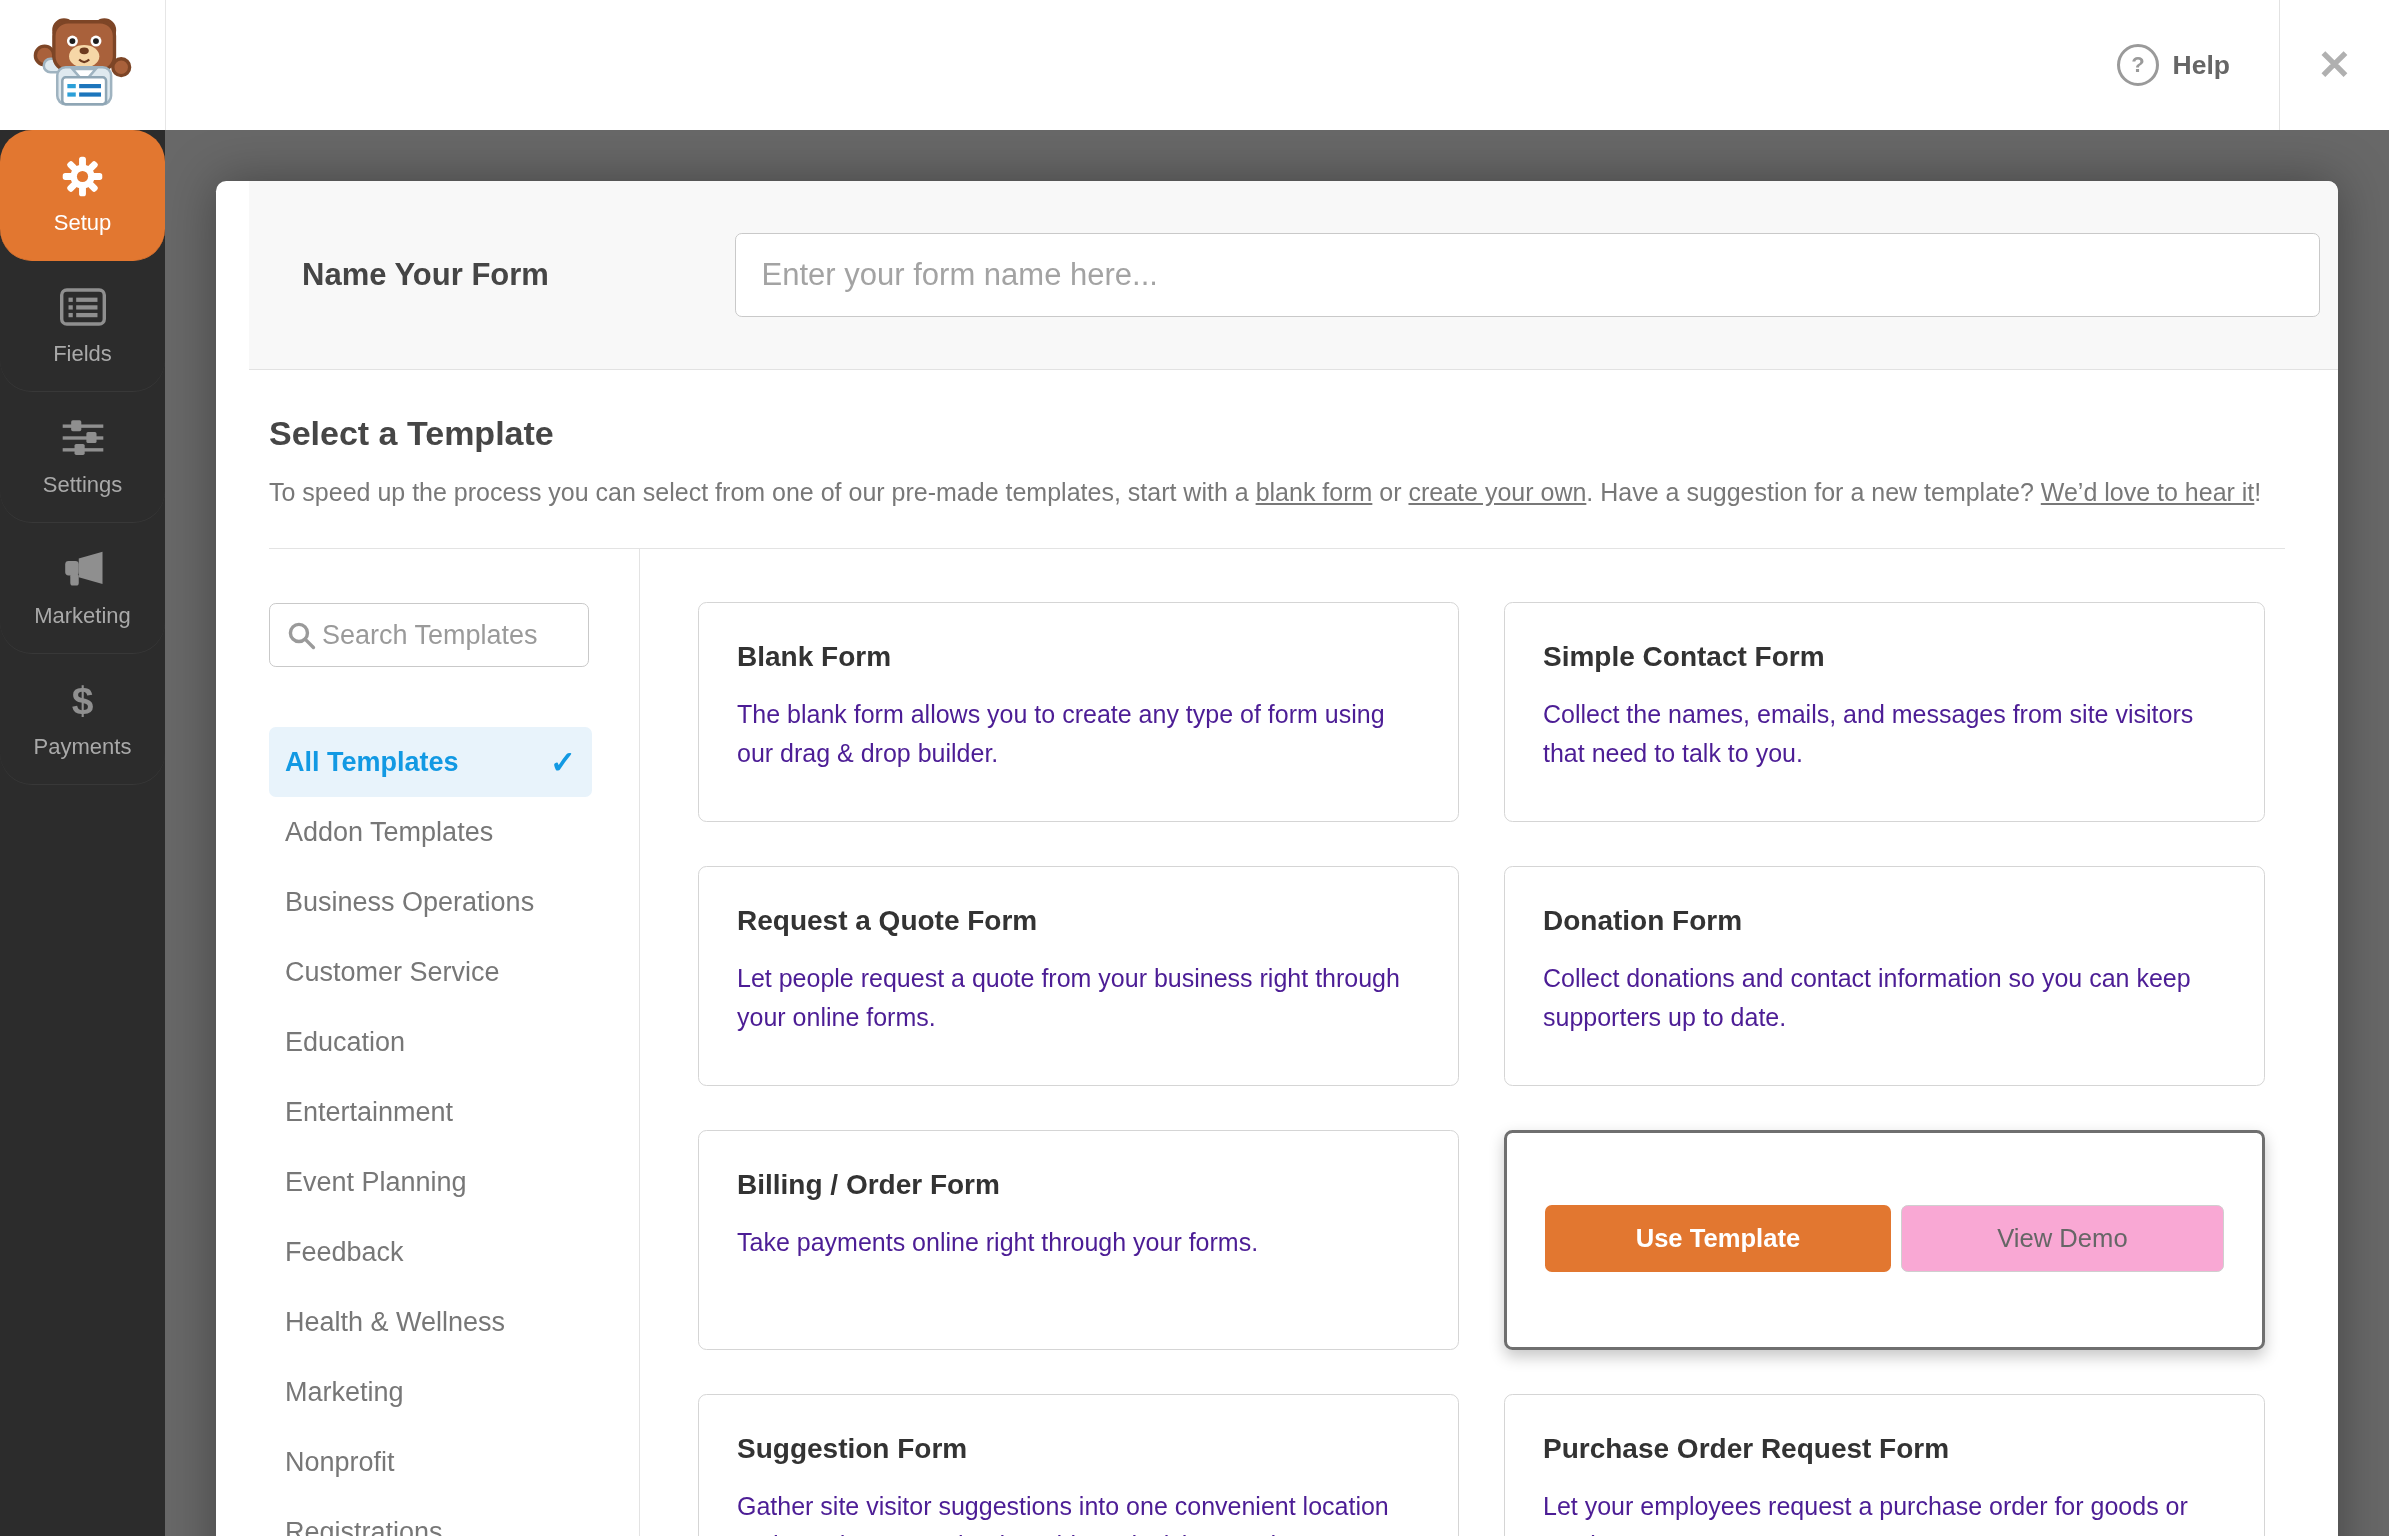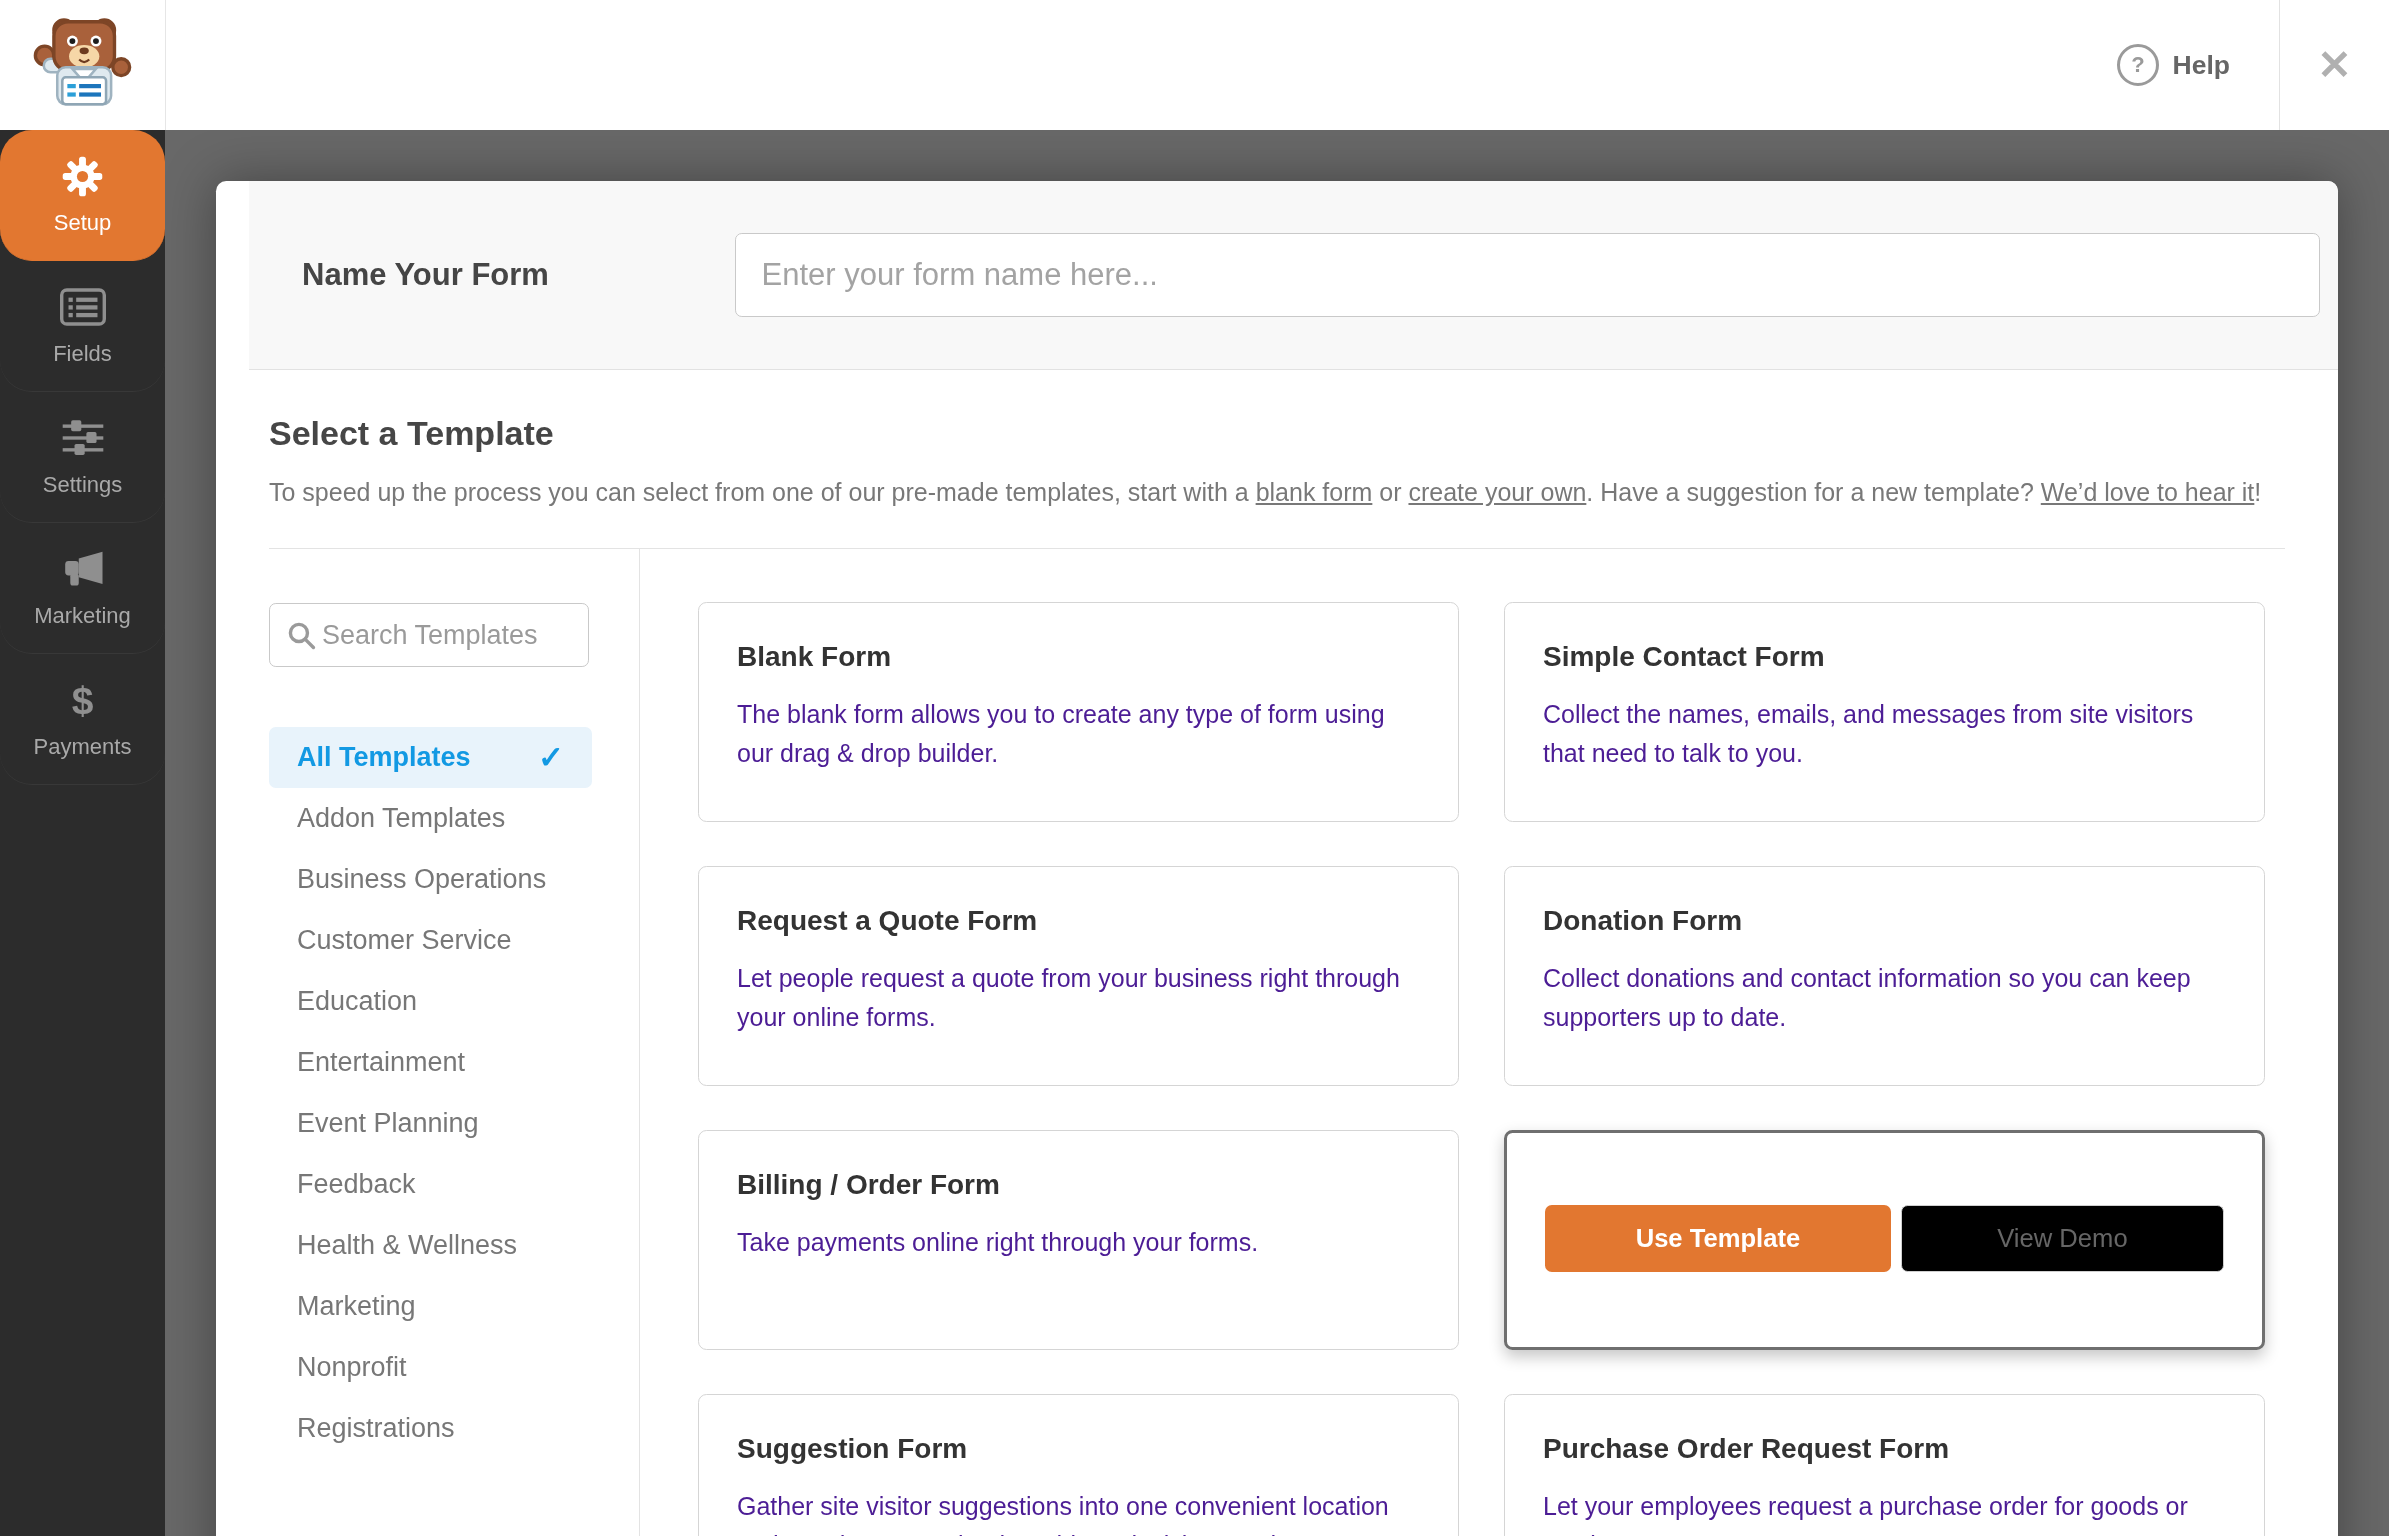--- a/index.html
+++ b/index.html
@@ -50,38 +50,38 @@
 
   .columns{display:flex;align-items:stretch;}
   .left-col{width:371px;flex:none;border-right:1.7px solid #e3e3e3;padding-top:54px;
             padding-bottom:171px;box-sizing:border-box;}
   .search-box{width:320px;height:64px;box-sizing:border-box;border:1.7px solid #c9c9c9;border-radius:6.8px;
               display:flex;align-items:center;gap:4px;padding:8px 17px;background:#fff;}
   .search-input{border:none;outline:none;flex:1;font-size:27px;color:#444;min-width:0;
                 font-family:"Liberation Sans", sans-serif;}
   .search-input::placeholder{color:#9a9a9a;}
   .cat-list{margin-top:60px;width:323px;}
-  .cat-item{height:61px;display:flex;align-items:center;padding:0 28px;box-sizing:border-box;
+  .cat-item{height:70px;display:flex;align-items:center;padding:0 16px;box-sizing:border-box;
             font-size:27px;color:#777;cursor:pointer;border-radius:6.8px;}
   .cat-item.active{background:#e8f3fb;color:#1299e3;font-weight:bold;justify-content:space-between;}
   .cat-check{color:#1299e3;font-size:31px;font-weight:900;}
 
   .right-col{flex:1;padding-top:53px;margin-left:58px;}
   .card-grid{display:grid;grid-template-columns:761px 761px;column-gap:45px;row-gap:44px;
              grid-auto-rows:220px;}
   .card{border:1.7px solid #d5d5d5;border-radius:8.5px;box-sizing:border-box;background:#fff;
         padding:38px 38px 0 38px;cursor:pointer;}
   .card-title{font-size:28px;font-weight:bold;color:#333;}
   .card-desc{font-size:25px;color:#4c1d95;line-height:1.55;margin-top:22px;}
   .card.hovered{border:3.4px solid #6f6f6f;box-shadow:0 6.8px 15.4px rgba(0,0,0,0.22);}
   .btn-row{display:flex;gap:10px;margin-top:34px;}
   .btn{height:67px;border-radius:6.8px;display:flex;align-items:center;justify-content:center;
        font-size:25.6px;cursor:pointer;box-sizing:border-box;}
   .btn-primary{flex:1.08;background:#e27730;color:#fff;font-weight:bold;border:none;}
-  .btn-secondary{flex:1;background:#000000;color:#666;border:1.7px solid #cfcfcf;}
+  .btn-secondary{flex:1;background:#f9a8d4;color:#666;border:1.7px solid #cfcfcf;}
 </style>
 </head>
 <body>
 
 <div class="canvas">
 
   <div class="header">
     <div class="logo-box">
       <svg width="101" height="101" viewBox="0 0 120 120">
 

